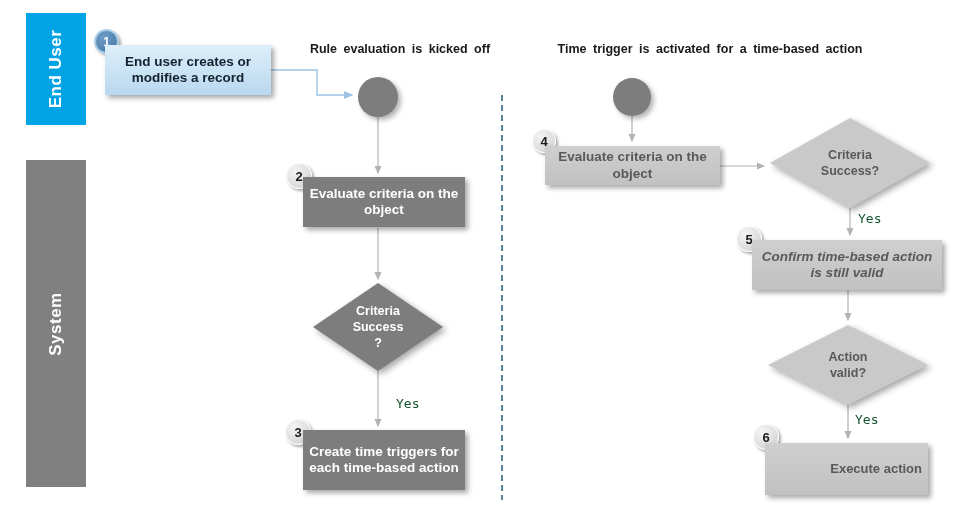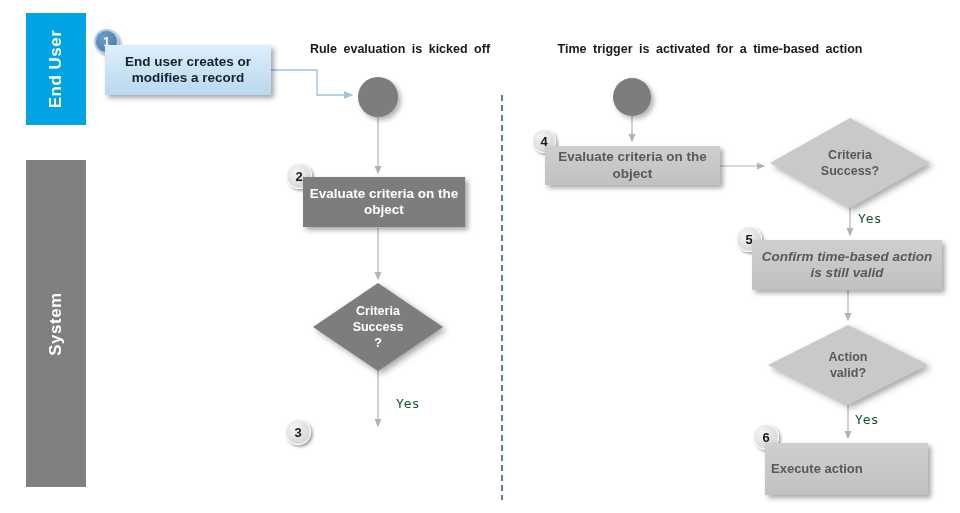--- a/index.html
+++ b/index.html
@@ -21,21 +21,21 @@
   
   .flow-title{
     position:absolute;top:42px;text-align:center;font-weight:bold;font-size:12.5px;
     color:#1a1a1a;word-spacing:3px;
   }
   .flow-title-left{left:296px;width:208px;}
   .flow-title-right{left:546px;width:328px;}
 
   
   .pbox{
-    position:absolute;display:flex;align-items:center;justify-content:flex-start;
+    position:absolute;display:flex;align-items:center;justify-content:flex-end;
     text-align:center;font-weight:bold;line-height:1.22;
     box-shadow:3px 3px 5px rgba(0,0,0,0.35);padding:2px 6px;box-sizing:border-box;
   }
   .pbox-start{
     background:linear-gradient(180deg,#ddeffb 0%,#b9d8ef 100%);
     color:#14212e;font-size:13.5px;
   }
   .pbox-dark{background:#7d7d7d;color:#ffffff;font-size:13.5px;}
   .pbox-light{background:linear-gradient(180deg,#cfcfcf 0%,#c1c1c1 100%);color:#595959;font-size:13.5px;}
 
@@ -159,20 +159,23 @@
   <div class="diamond-wrap dwrap1 shape">
     <div class="diamond diamond-dark">Criteria
 Success
 ?</div>
   </div>
   <div class="yes-label yes1 shape">Yes</div>
 
   <div class="badge badge-gray badge3 shape">
     <span>3</span>
   </div>
+  <div class="pbox pbox-dark box3 shape">
+    <span>Create time triggers for each time-based action</span>
+  </div>
 
   <div class="badge badge-gray badge4 shape">
     <span>4</span>
   </div>
   <div class="pbox pbox-light box4 shape">
     <span>Evaluate criteria on the object</span>
   </div>
 
   <div class="diamond-wrap dwrap2 shape">
     <div class="diamond diamond-light">Criteria

